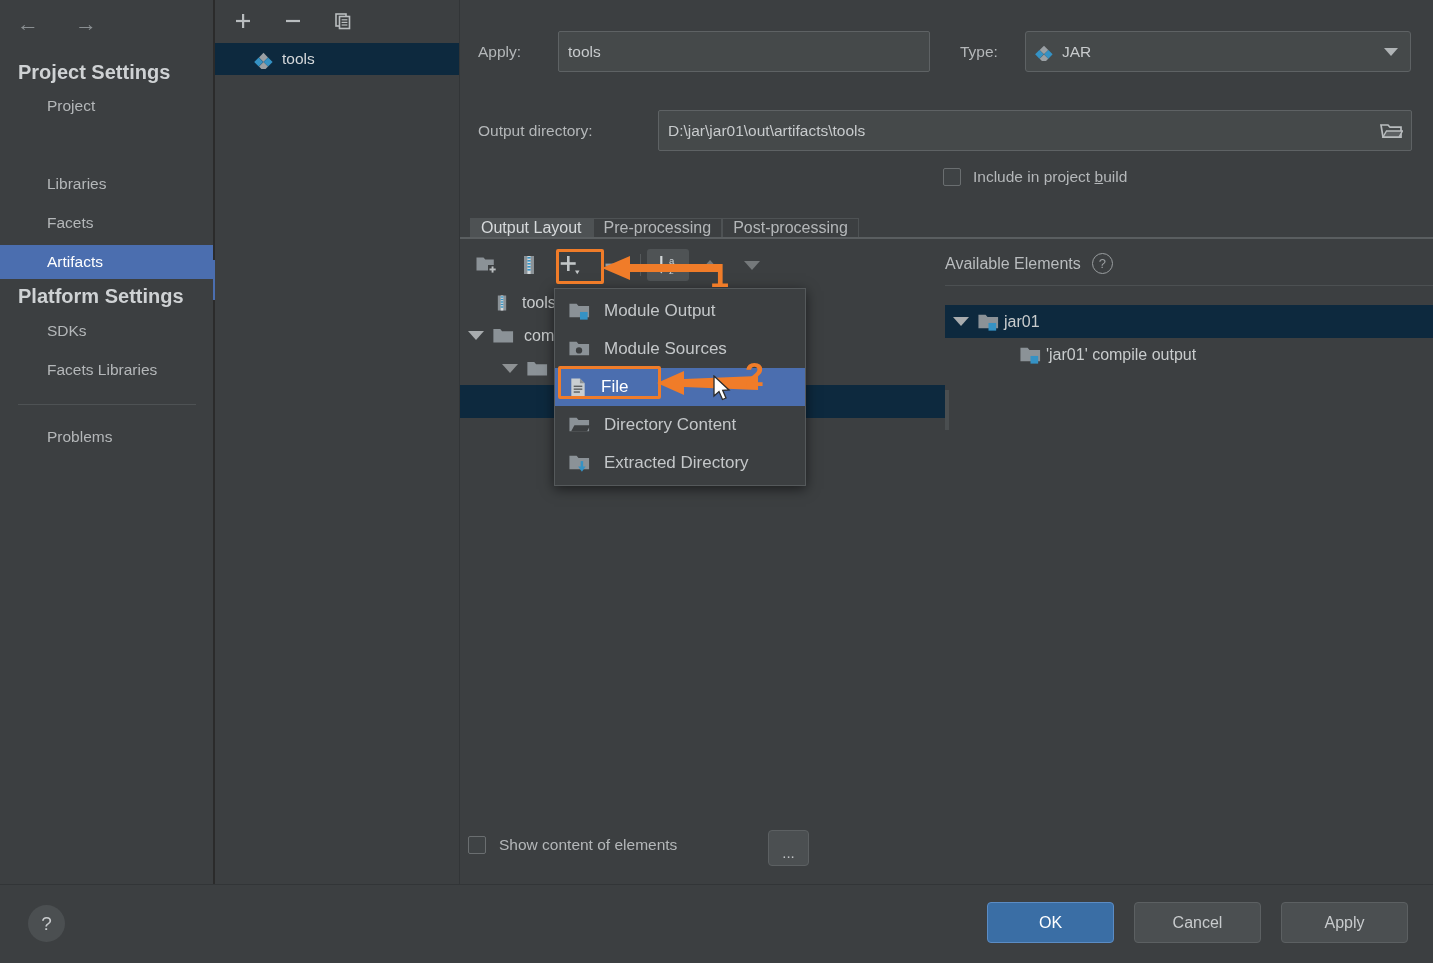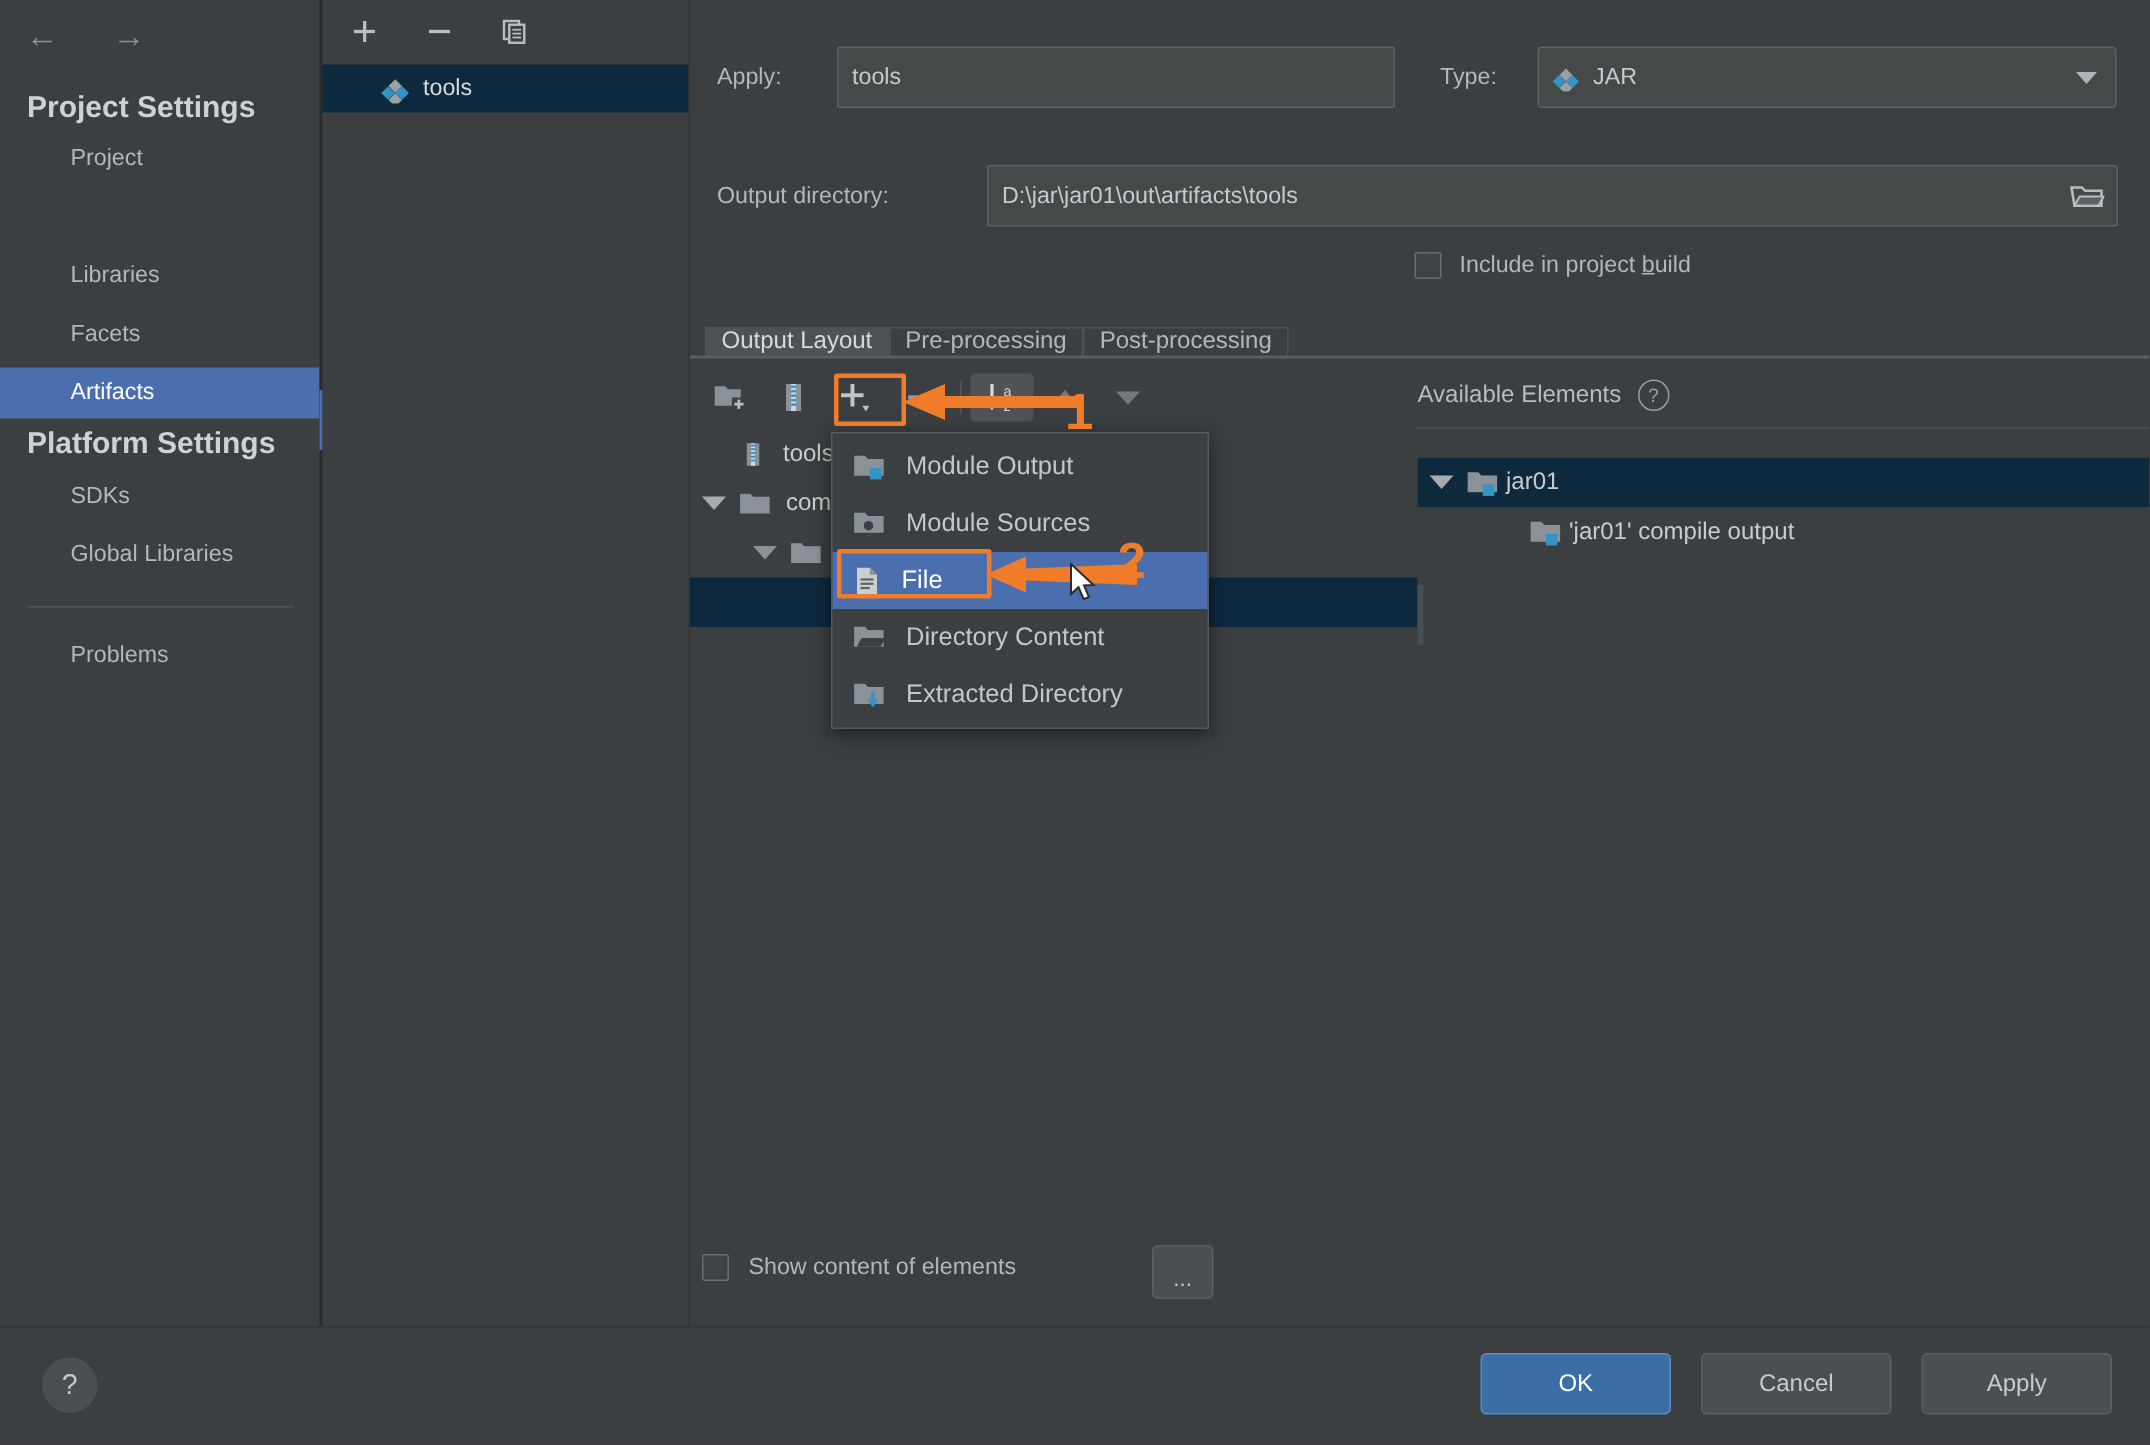--- a/index.html
+++ b/index.html
@@ -251,21 +251,21 @@
     </div>
 
     <div class="sb-group" style="top:57px">Project Settings</div>
     <div class="sb-item" style="top:89px">Project</div>
     <div class="sb-item" style="top:167px">Libraries</div>
     <div class="sb-item" style="top:206px">Facets</div>
     <div class="sb-item selected" style="top:245px">Artifacts</div>
 
     <div class="sb-group" style="top:281px">Platform Settings</div>
     <div class="sb-item" style="top:314px">SDKs</div>
-    <div class="sb-item" style="top:353px">Global Libraries</div>
+    <div class="sb-item" style="top:353px">Facets Libraries</div>
 
     <div class="sb-divider" style="top:404px"></div>
     <div class="sb-item" style="top:420px">Problems</div>
   </div>
 
   <div class="sb-splitter"></div>
   <div class="sb-splitter-accent" style="top:260px;height:40px;background:#4b6eaf"></div>
 
   <div class="artifacts-panel">
     <div class="art-toolbar">

